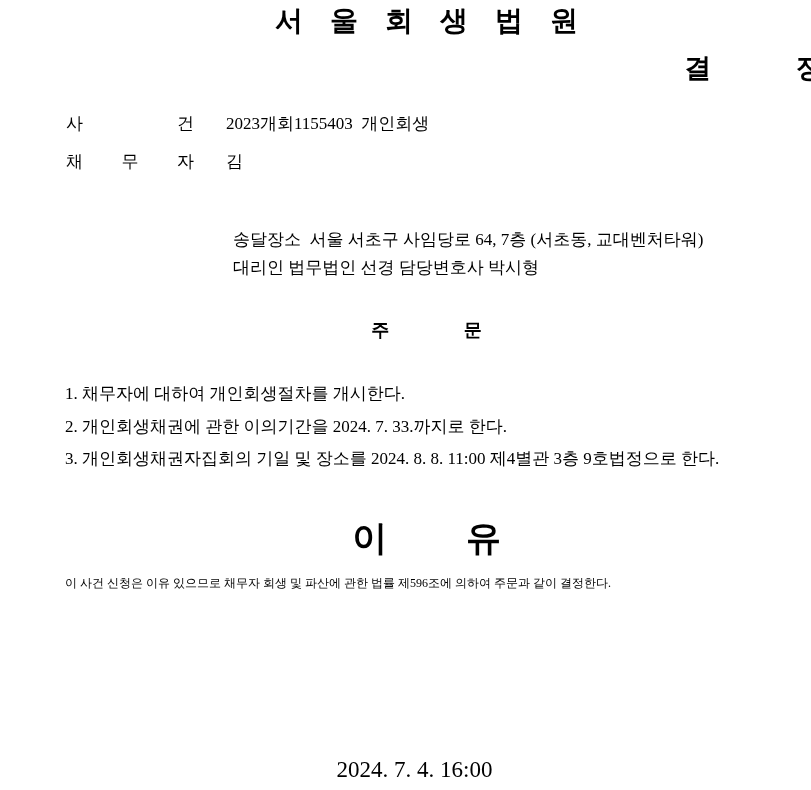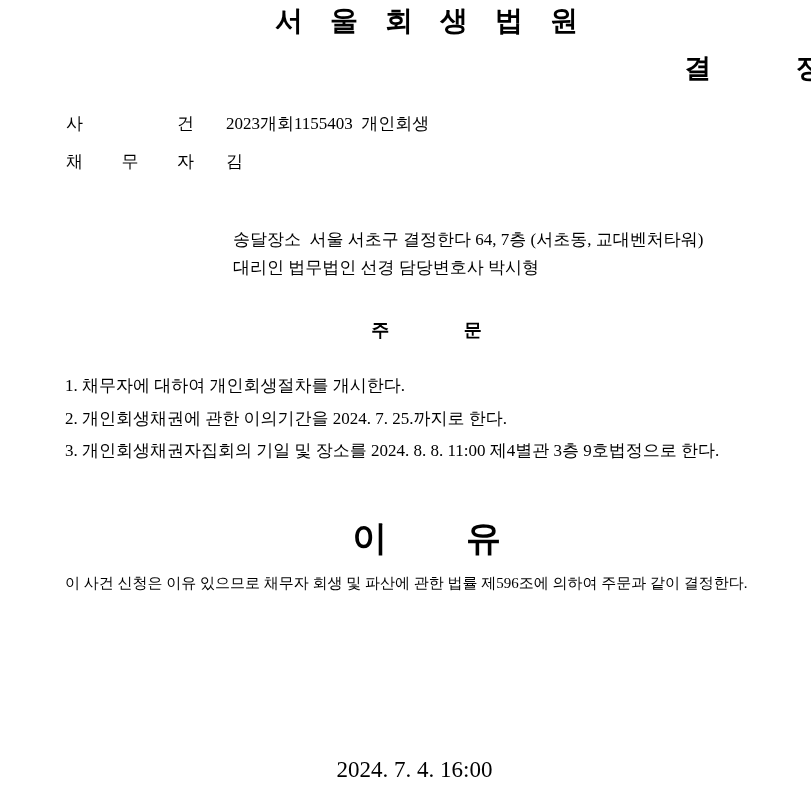--- a/index.html
+++ b/index.html
@@ -62,40 +62,40 @@
     top: 226px;
     font-size: 17px;
     line-height: 27.5px;
   }
   .service-line { white-space: pre; }
 
   
   .order-list {
     position: absolute;
     left: 65px;
-    top: 370px;
+    top: 378px;
     width: 721px;
     list-style: none;
     font-size: 17px;
     line-height: 32.5px;
     text-align: justify;
     word-break: keep-all;
   }
   .order-list li {
     padding-left: 22px;
     text-indent: -22px;
   }
 
   
   .reason-body {
     position: absolute;
     left: 65px;
     top: 567px;
     width: 721px;
-    font-size: 15px;
+    font-size: 12px;
     line-height: 32px;
     text-align: justify;
     word-break: keep-all;
   }
 
   
   .datetime {
     position: absolute;
     left: 18px;
     top: 757px;
@@ -118,29 +118,29 @@
     <span class="case-label">사 건</span>
     <span class="case-value">2023개회1155403  개인회생</span>
   </div>
 
   <div class="case-row row-debtor">
     <span class="case-label">채 무 자</span>
     <span class="case-value">김</span>
   </div>
 
   <div class="service-block">
-    <div class="service-line">송달장소  서울 서초구 결정한다 64, 7층 (서초동, 교대벤처타워)</div>
+    <div class="service-line">송달장소  서울 서초구 사임당로 64, 7층 (서초동, 교대벤처타워)</div>
     <div class="service-line">대리인 법무법인 선경 담당변호사 박시형</div>
   </div>
 
   <div class="heading order-heading">주 문</div>
 
   <ol class="order-list">
     <li>1. 채무자에 대하여 개인회생절차를 개시한다.</li>
-    <li>2. 개인회생채권에 관한 이의기간을 2024. 7. 25.까지로 한다.</li>
+    <li>2. 개인회생채권에 관한 이의기간을 2024. 7. 33.까지로 한다.</li>
     <li>3. 개인회생채권자집회의 기일 및 장소를 2024. 8. 8. 11:00 제4별관 3층 9호법정으로 한다.</li>
   </ol>
 
   <div class="heading reason-heading">이 유</div>
 
   <p class="reason-body">이 사건 신청은 이유 있으므로 채무자 회생 및 파산에 관한 법률 제596조에 의하여 주문과 같이 결정한다.</p>
 
   <div class="datetime">2024. 7. 4. 16:00</div>
 
 </div>

